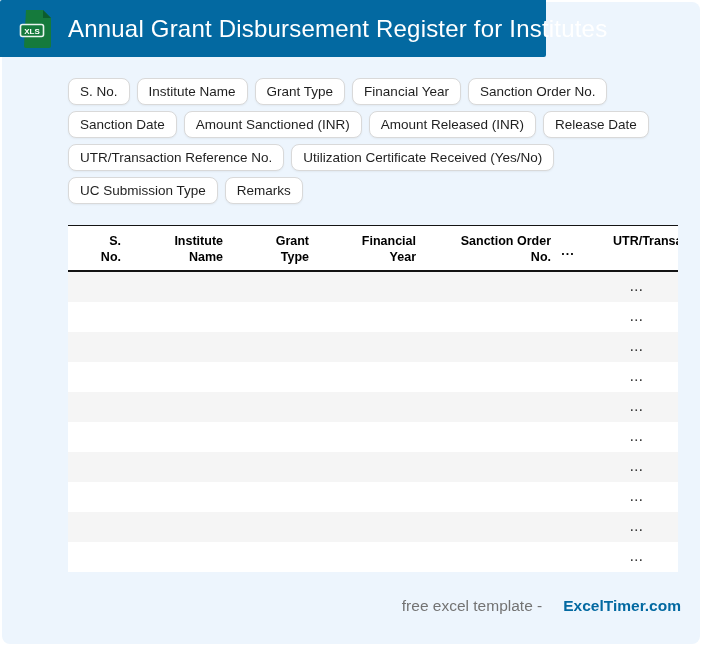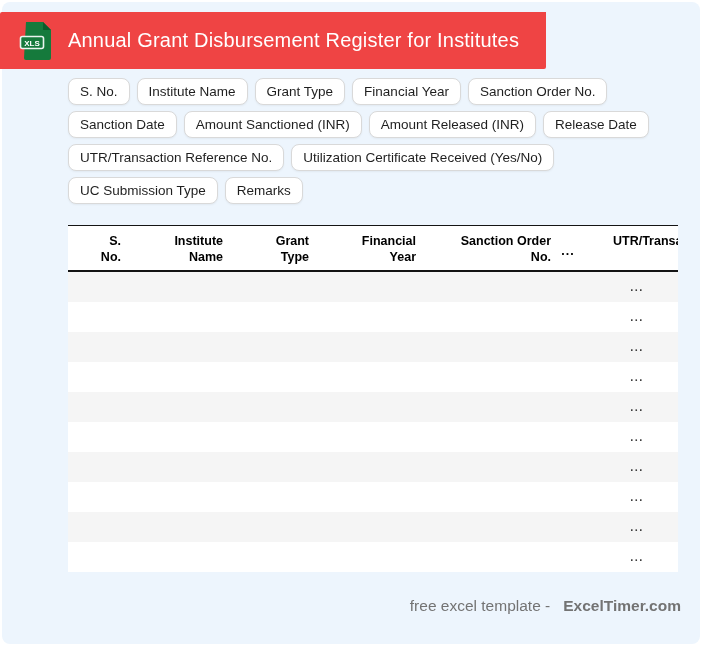--- a/index.html
+++ b/index.html
@@ -7,25 +7,25 @@
     width:702px;height:648px;position:relative;background:#ffffff;
     font-family:"Liberation Sans","DejaVu Sans",sans-serif;overflow:hidden;
   }
   .page{
     position:absolute;left:2px;top:2px;width:698px;height:642px;
     background:#edf5fd;border-radius:8px;
   }
   
   .band{
     position:absolute;left:0;top:0;width:546px;height:57px;
-    background:#ef4444;border-radius:2px 0 2px 0;margin-top:12px;
+    background:#0369a1;border-radius:2px 0 2px 0;
   }
   .band-title{
     position:absolute;left:68px;top:0;height:57px;line-height:57px;
-    color:#ffffff;font-size:20px;font-weight:500;letter-spacing:.2px;white-space:nowrap;
+    color:#ffffff;font-size:24px;font-weight:500;letter-spacing:.2px;white-space:nowrap;
   }
   .xls-icon{position:absolute;left:19px;top:9px;width:36px;height:40px;}
   
   .chips{
     position:absolute;left:68px;top:78px;width:634px;
     display:flex;flex-wrap:wrap;column-gap:7px;row-gap:6px;align-content:flex-start;
   }
   .chip{
     height:27px;box-sizing:border-box;display:flex;align-items:center;
     padding:0 11px;background:#ffffff;border:1px solid #d9d9d9;border-radius:8px;
@@ -57,21 +57,21 @@
   .tr:nth-child(even){background:#ffffff;}
   .td-dots{
     margin-left:553px;width:32px;text-align:center;
     font-size:11px;font-weight:600;color:#3d3d3d;letter-spacing:1.5px;line-height:10px;
   }
   
   .footer{
     position:absolute;right:21px;top:597px;font-size:15.5px;white-space:nowrap;
   }
   .footer .light{color:#737373;font-weight:400;}
-  .footer .brand{color:#737373;font-weight:700;margin-left:13px;cursor:pointer;}
+  .footer .brand{color:#0369a1;font-weight:700;margin-left:21px;cursor:pointer;}
 </style>
 </head>
 <body>
 
 <div class="page"></div>
 
 <div class="band">
   <svg class="xls-icon" viewBox="0 0 36 40">
     <path d="M7 1 h17 l8 8 v28 a2 2 0 0 1 -2 2 h-23 a2 2 0 0 1 -2 -2 z" fill="#157a3c"></path>
     <path d="M24 1 l8 8 h-8 z" fill="#0c5c2c"></path>

